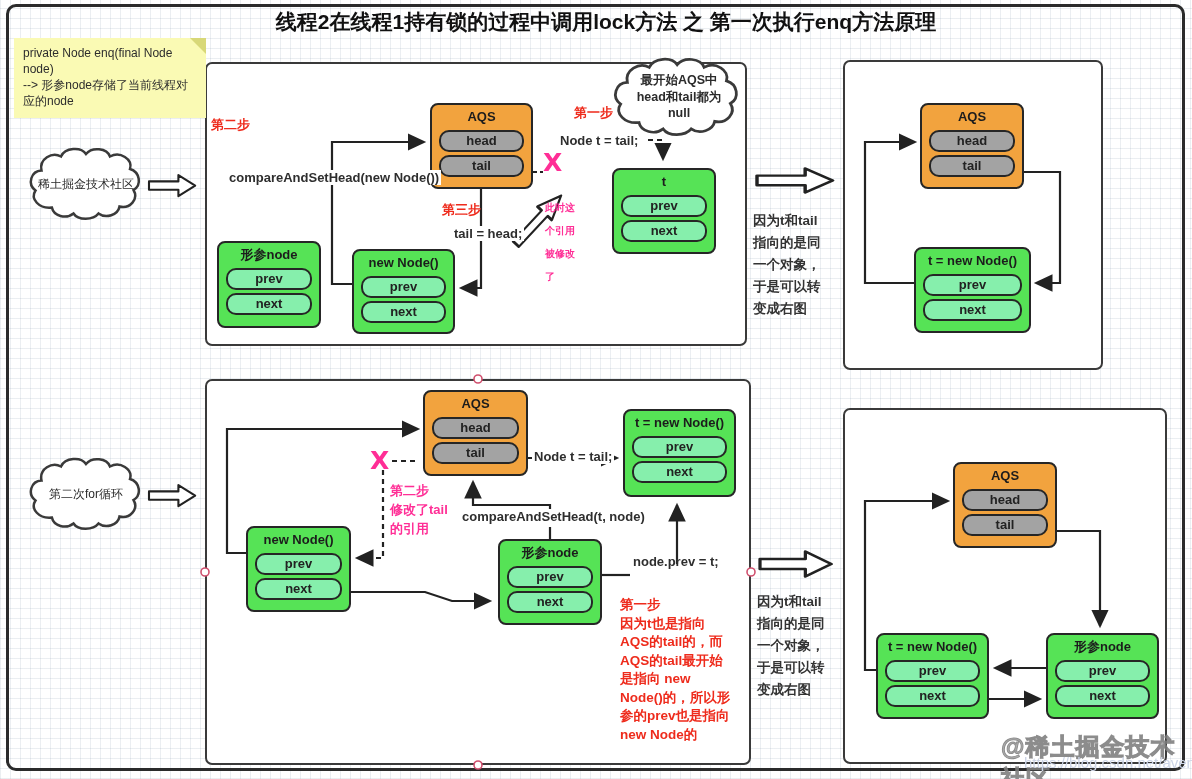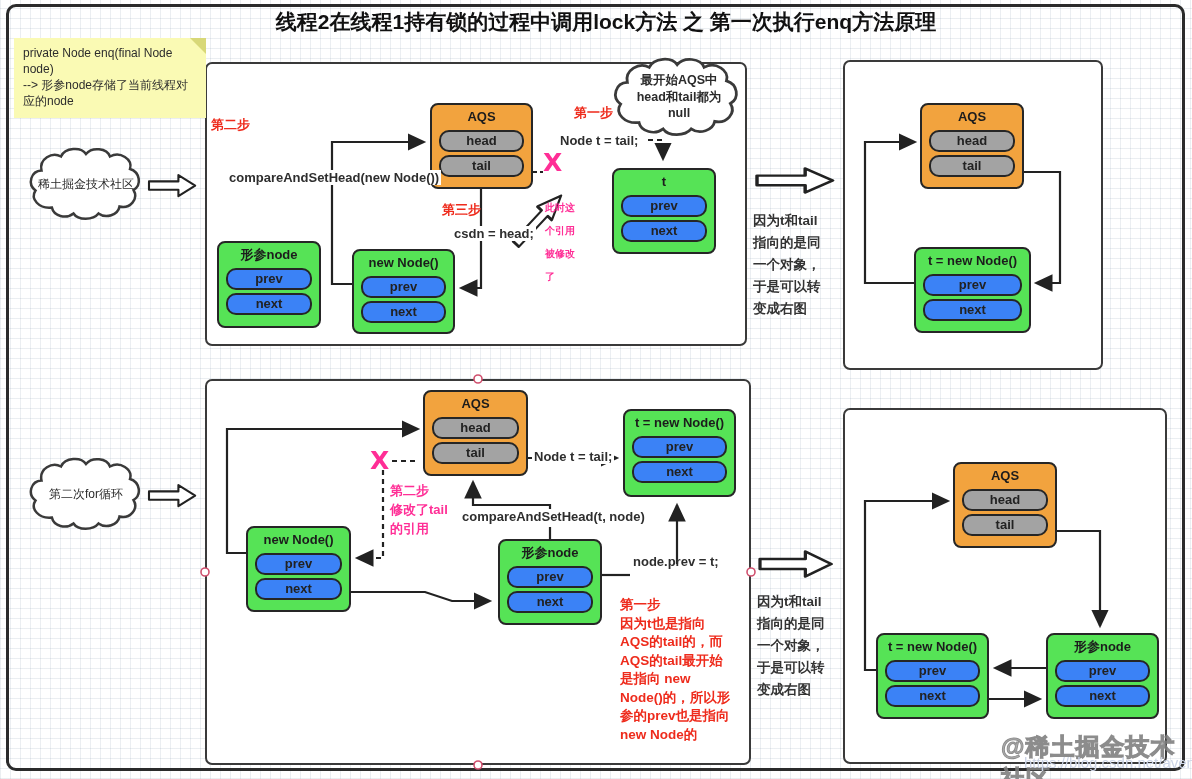--- a/index.html
+++ b/index.html
@@ -15,21 +15,21 @@
   .container{position:absolute;background:#fff;border:2px solid #3a3a3a;border-radius:7px;
     box-sizing:border-box;z-index:1;}
   .overlay{position:absolute;left:0;top:0;width:1192px;height:779px;z-index:2;pointer-events:none;}
   .nodebox{position:absolute;border:2.5px solid #262626;border-radius:8px;box-sizing:border-box;
     display:flex;flex-direction:column;align-items:center;padding:2px 7px 3px;z-index:3;}
   .green{background:#56E356;}
   .orange{background:#F2A33E;}
   .nb-title{font-weight:bold;font-size:13px;color:#1c1c1c;height:20px;line-height:20px;white-space:nowrap;}
   .nb-field{width:100%;border:2px solid #262626;border-radius:10px;text-align:center;
     font-weight:bold;font-size:13px;color:#222;height:22px;line-height:18px;margin-top:3px;
-    box-sizing:border-box;background:#3b82f6;}
+    box-sizing:border-box;background:#86efac;}
   .mint{background:#a3a3a3;}
   .lbl{position:absolute;font-weight:bold;font-size:13px;color:#2e2e2e;z-index:4;white-space:nowrap;}
   .bgw{background:#fff;padding:0 2px;}
   .red{color:#EE2B1C;}
   .pink{color:#FF2E96;}
   .pre{white-space:pre-line;}
   .block{position:absolute;font-weight:bold;z-index:4;}
   .xmark{position:absolute;font-weight:bold;font-size:25px;color:#FF2E96;z-index:4;
     font-family:"DejaVu Sans",sans-serif;}
   .cloudtext{position:absolute;display:flex;align-items:center;justify-content:center;
@@ -131,21 +131,21 @@
   </div>
   <div class="nodebox green" style="left:352px;top:249px;width:103px;height:85px">
     <div class="nb-title">new Node()</div>
     <div class="nb-field">prev</div>
     <div class="nb-field">next</div>
   </div>
 
   <div class="lbl red" style="left:211px;top:116px">第二步</div>
   <div class="lbl bgw" style="left:227px;top:170px">compareAndSetHead(new Node())</div>
   <div class="lbl red" style="left:442px;top:201px">第三步</div>
-  <div class="lbl bgw" style="left:452px;top:226px">csdn = head;</div>
+  <div class="lbl bgw" style="left:452px;top:226px">tail = head;</div>
   <div class="lbl red" style="left:574px;top:104px">第一步</div>
   <div class="lbl" style="left:560px;top:133px">Node t = tail;</div>
   <div class="xmark" style="left:543px;top:148px">X</div>
   <div class="block pink pre" style="left:545px;top:196px;font-size:10px;line-height:23px">此时这
 个引用
 被修改
 了</div>
 
   <div class="block pre" style="left:753px;top:210px;font-size:13.5px;line-height:22px;color:#333">因为t和tail
 指向的是同

